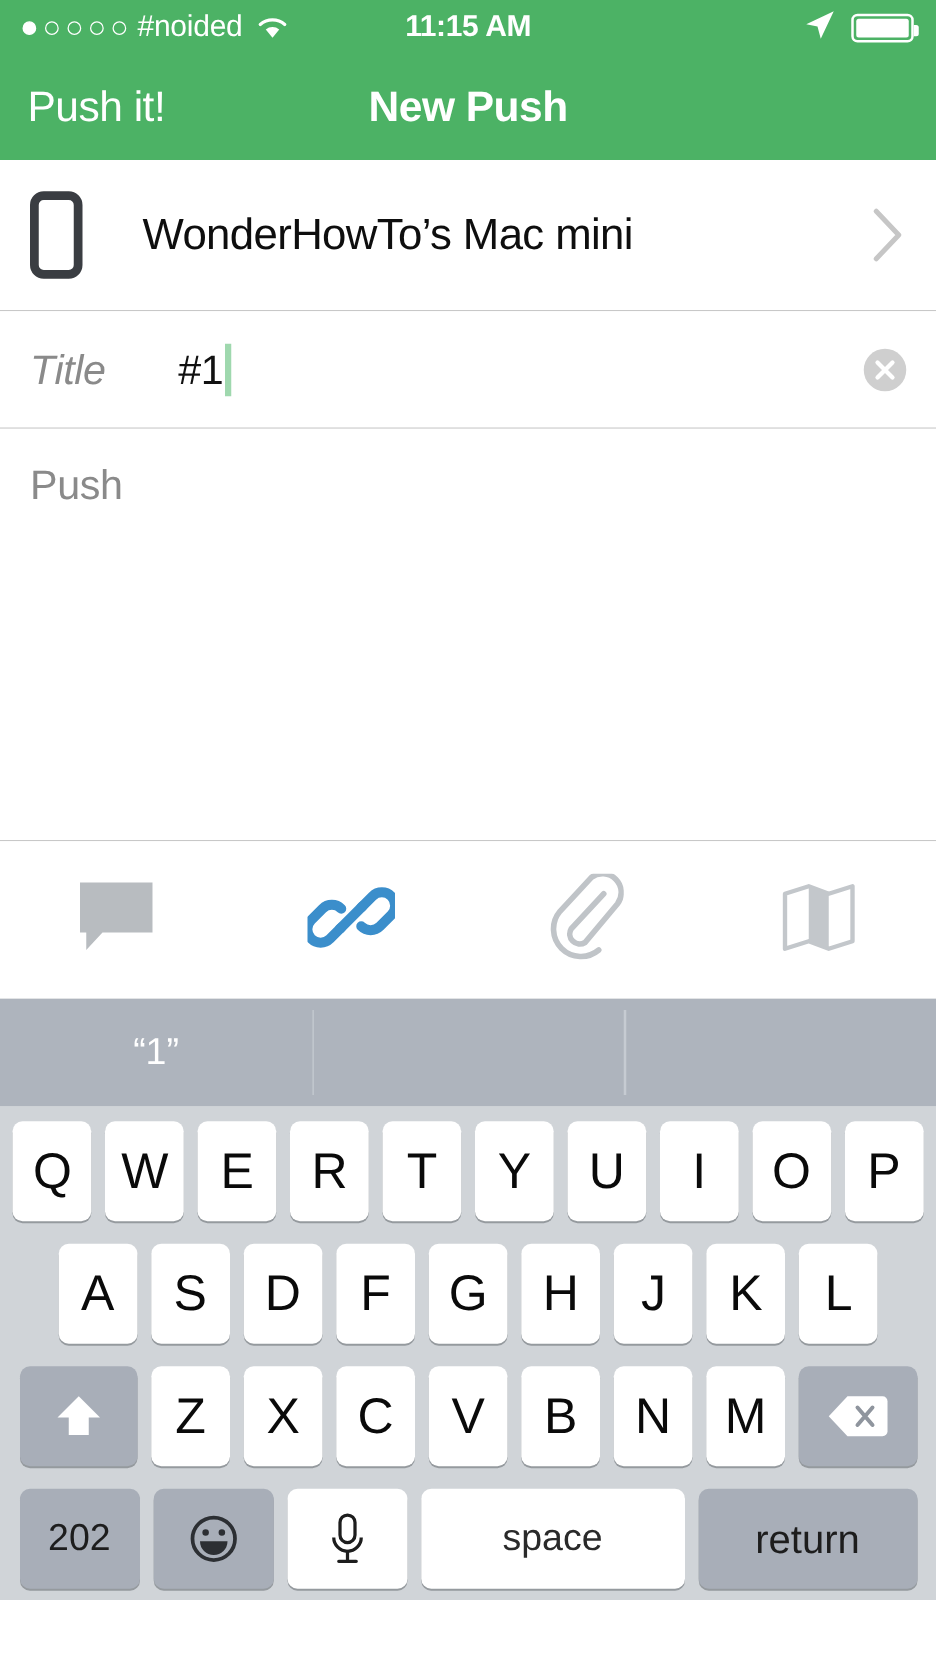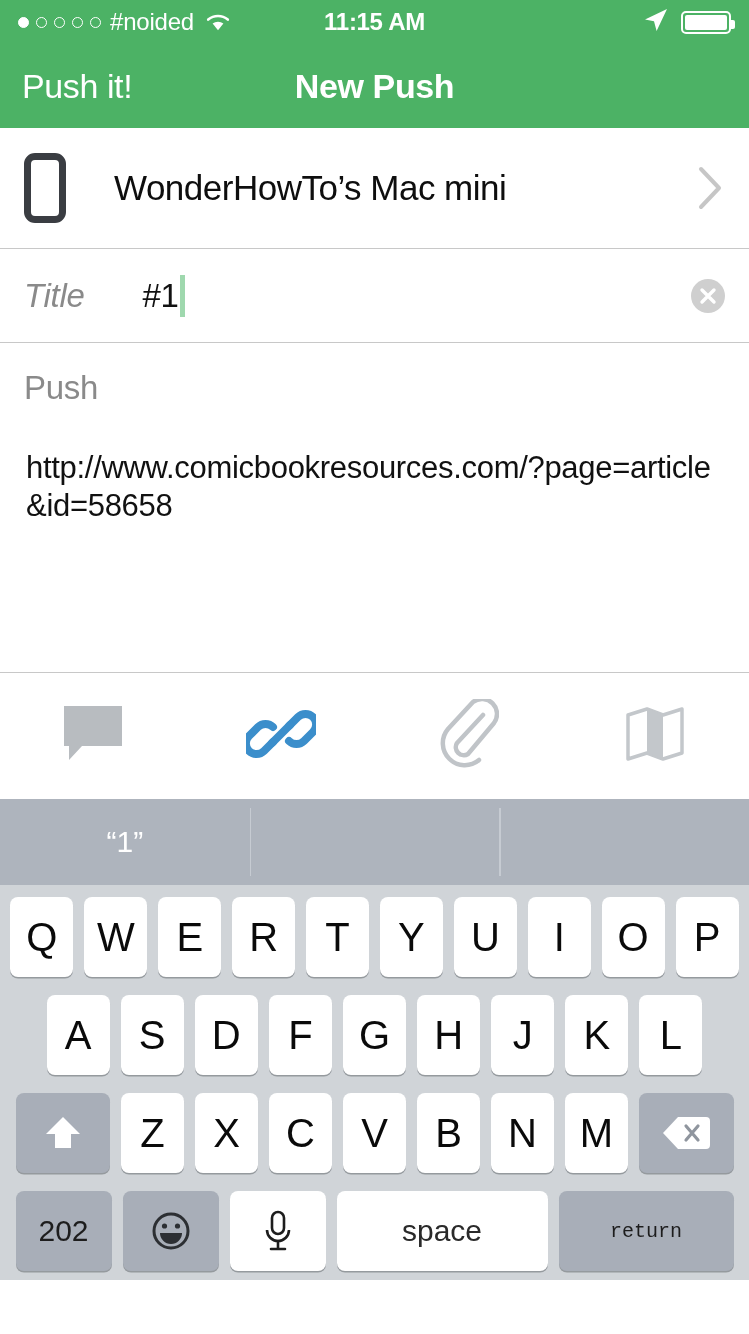--- a/index.html
+++ b/index.html
@@ -113,21 +113,21 @@
   .kb-row:last-child { margin-bottom: 0; }
   .key {
     background: #ffffff; border-radius: 8px; height: 80px;
     display: flex; align-items: center; justify-content: center;
     font-size: 40px; color: #0a0a0a; box-shadow: 0 1.5px 0 rgba(100,105,112,0.55);
     margin: 0 5.5px; width: 64px;
   }
   .key.dark { background: #a8aeb8; }
   .key.wide-fn { width: 96px; }
   .key.space { flex: 1; max-width: 290px; font-size: 30px; color: #2a2a2a; }
-  .key.return { width: 175px; font-size: 20px; color: #1d1d1d; font-family: Liberation Mono, monospace; }
+  .key.return { width: 175px; font-size: 32px; color: #1d1d1d; }
   .key.num123 { width: 96px; font-size: 30px; color: #1d1d1d; }
   .key.emoji, .key.mic { width: 96px; }
   .row2 { padding: 0 36px; }
   .row3 { justify-content: space-between; padding: 0 5px; }
   .row4 { justify-content: space-between; padding: 0 5px; }
 </style>
 </head>
 <body>
 
 <div class="screen">
@@ -185,21 +185,20 @@
     </span>
     <span class="clear-btn">
       <svg width="34" height="34" viewBox="0 0 34 34">
         <path d="M11 11 L23 23 M23 11 L11 23" stroke="#ffffff" stroke-width="3.4" stroke-linecap="round"></path>
       </svg>
     </span>
   </div>
 
   <div class="link-section">
     <div class="link-label">Push</div>
-    <div class="link-value">http://www.comicbookresources.com/?page=article&amp;id=58658</div>
   </div>
 
   <div class="icon-toolbar">
     <div class="icon-cell">
       <span>
         <svg width="66" height="62" viewBox="0 0 66 62">
           <path d="M3 3 h58 v40 h-40 l-13 14 v-14 h-5 z" fill="#b8bcc0"></path>
         </svg>
       </span>
     </div>

